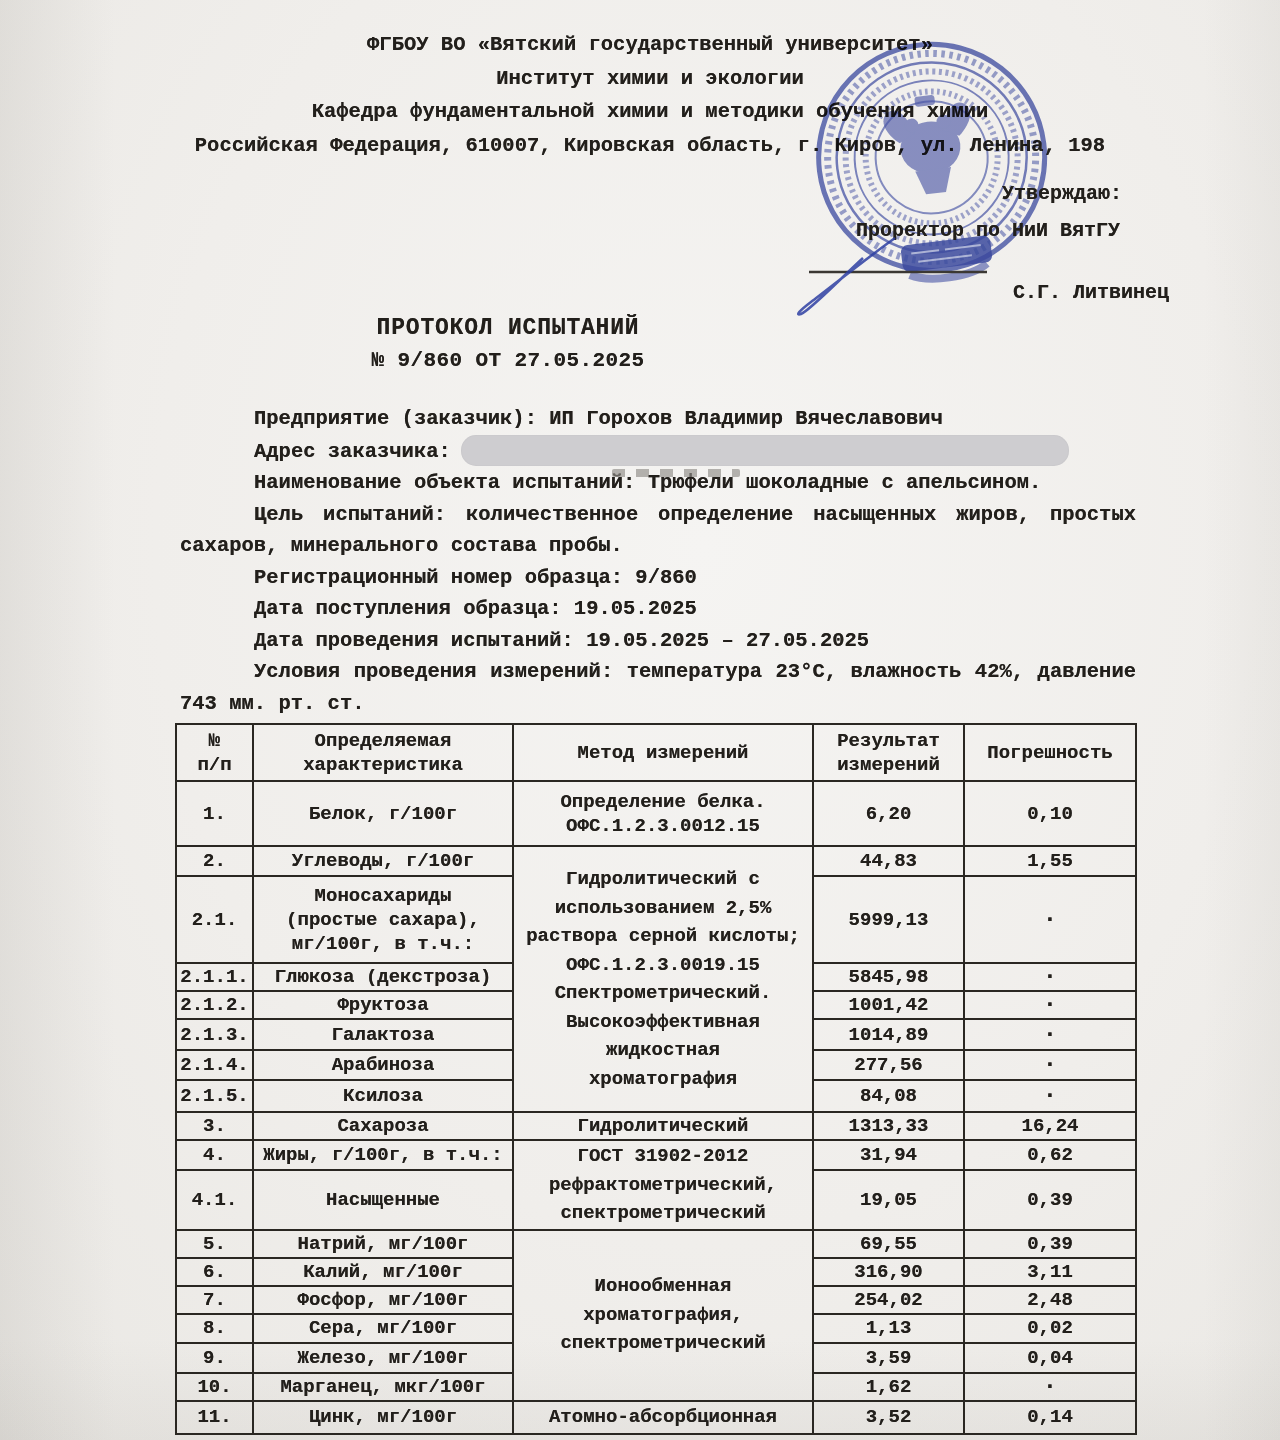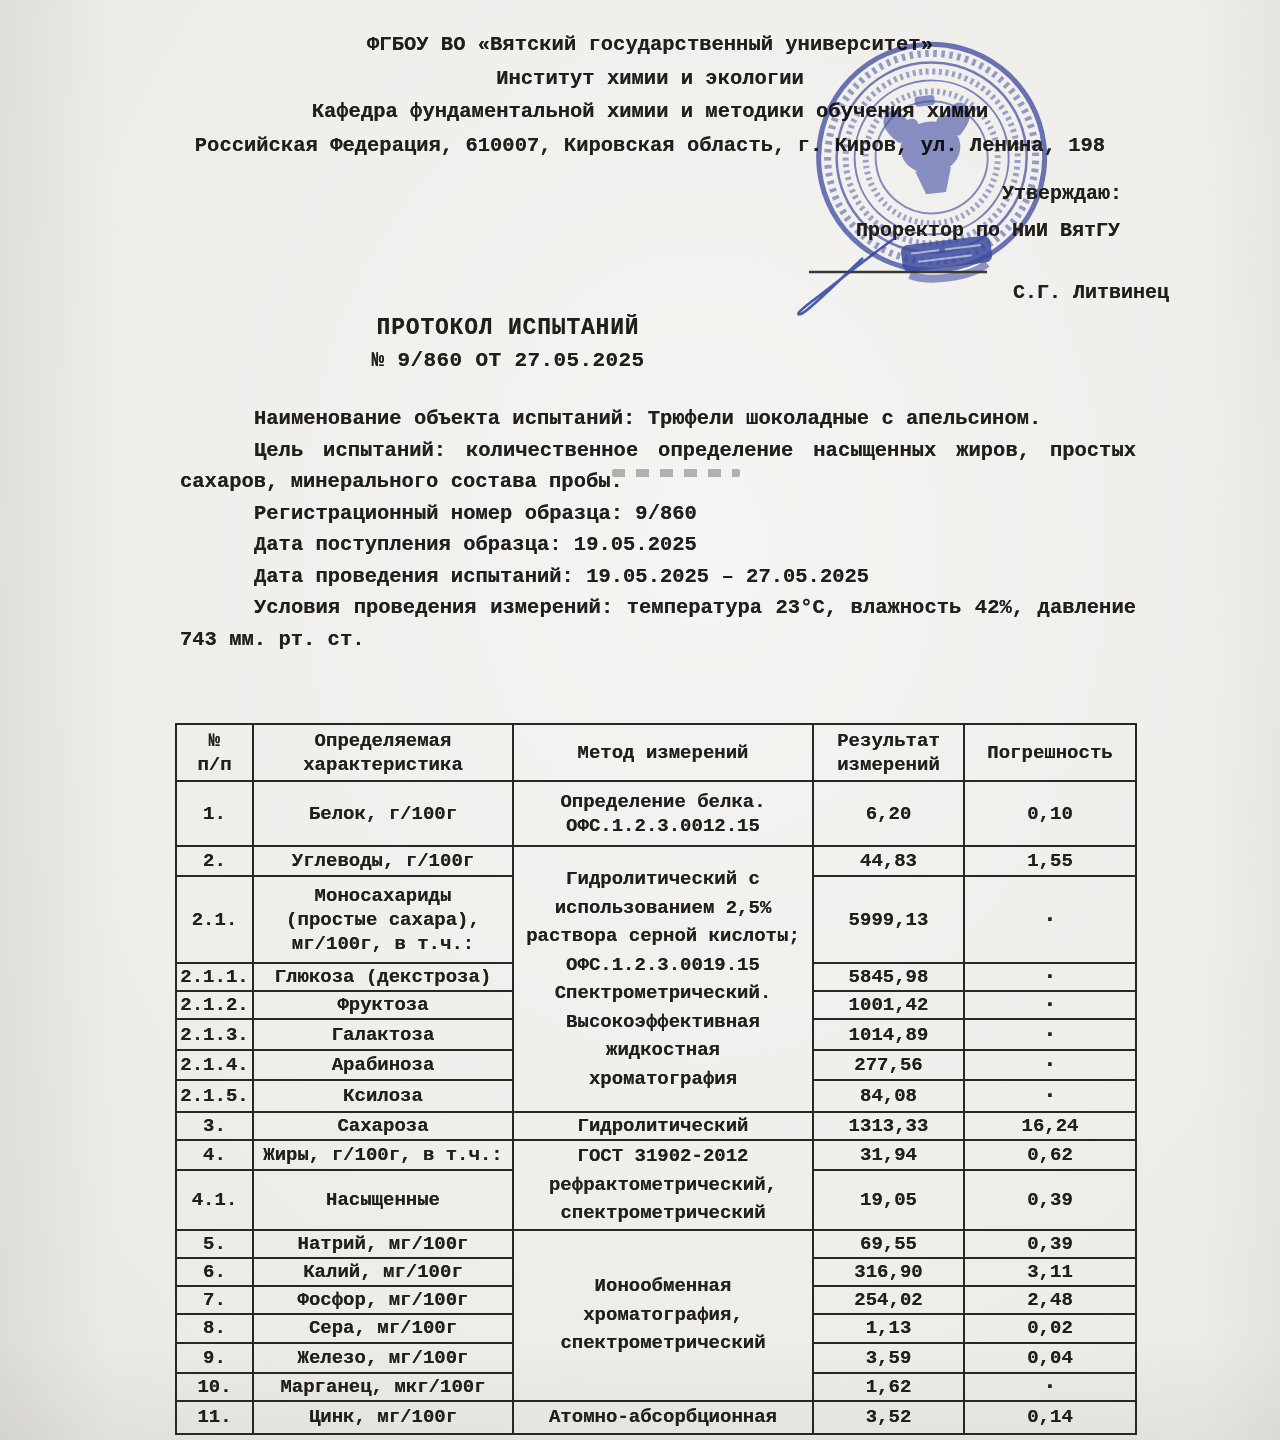--- a/index.html
+++ b/index.html
@@ -105,20 +105,22 @@
     <path d="M120 14 C92 34 52 66 36 78 C24 87 20 92 26 90 C34 87 62 58 88 34" stroke="#2e3fa2" stroke-width="2.6" fill="none" opacity=".85"></path>
   </svg>
 
   <div class="title-block">
     <div class="doc-title">ПРОТОКОЛ ИСПЫТАНИЙ</div>
     <div class="doc-number">№ 9/860 ОТ 27.05.2025</div>
   </div>
 
   <div class="info">
     <div class="redaction-remnant art"></div>
+  <div class="para"><span>Предприятие (заказчик): ИП Горохов Владимир Вячеславович</span></div>
+      <div class="para"><span>Адрес заказчика:</span><span class="redaction-bar"></span></div>
       <div class="para"><span>Наименование объекта испытаний: Трюфели шоколадные с апельсином.</span></div>
       <div class="para"><span>Цель испытаний: количественное определение насыщенных жиров, простых сахаров, минерального состава пробы.</span></div>
       <div class="para"><span>Регистрационный номер образца: 9/860</span></div>
       <div class="para"><span>Дата поступления образца: 19.05.2025</span></div>
       <div class="para"><span>Дата проведения испытаний: 19.05.2025 – 27.05.2025</span></div>
       <div class="para"><span>Условия проведения измерений: температура 23°С, влажность 42%, давление 743 мм. рт. ст.</span></div>
     </div>
 
   <div class="tbl-wrap">
     <table class="results">

